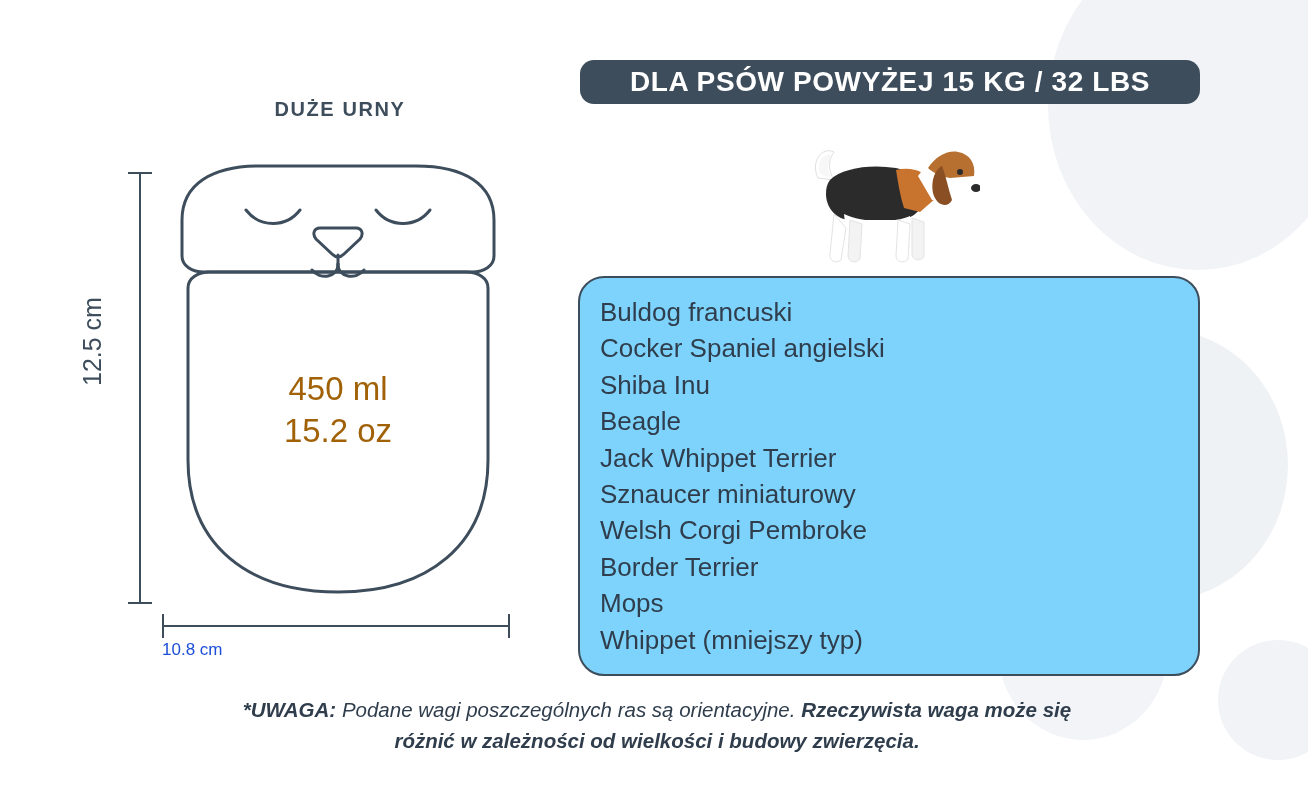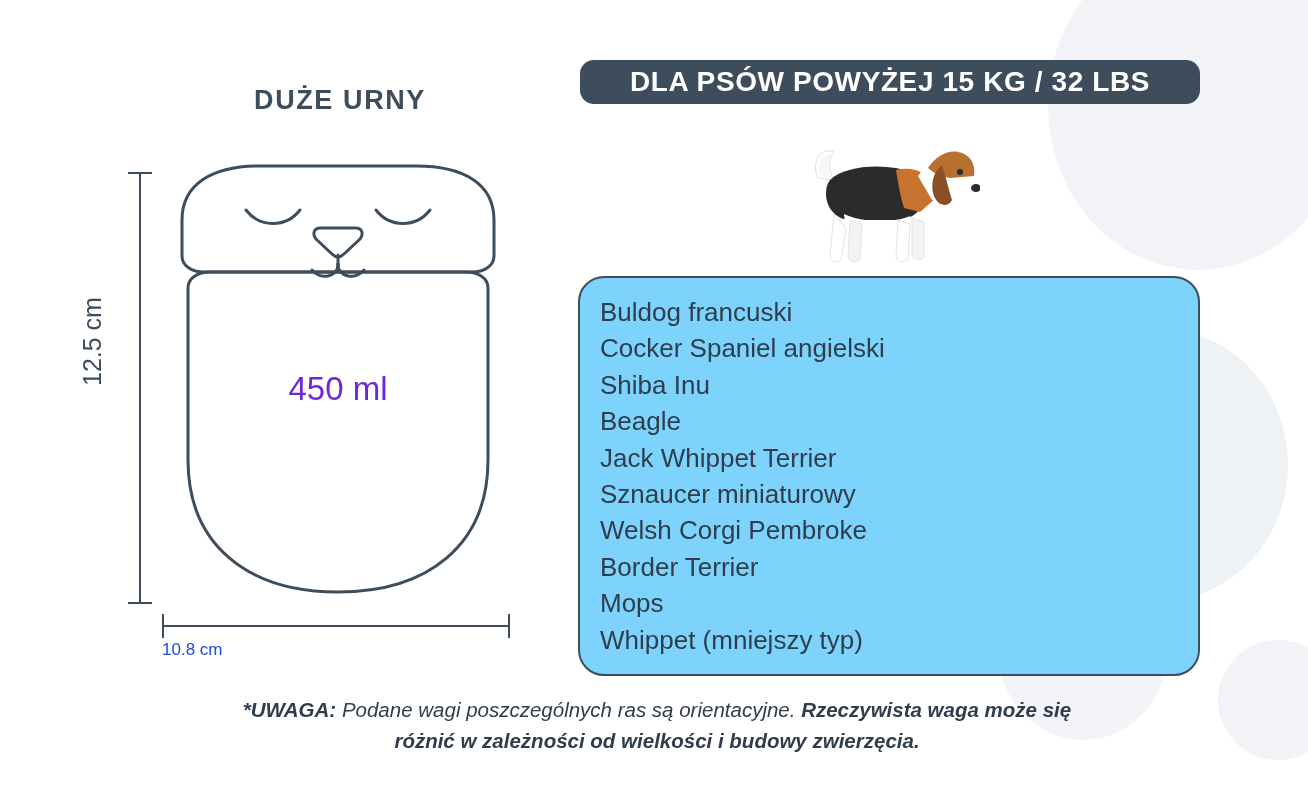--- a/index.html
+++ b/index.html
@@ -32,24 +32,24 @@
   .blob-b { width: 250px; height: 270px; right: 20px; top: 330px; background: #eff2f5; }
   .blob-c { width: 170px; height: 180px; right: 140px; top: 560px; background: #f2f4f7; }
   .blob-d { width: 120px; height: 120px; right: -30px; top: 640px; background: #f1f3f6; }
 
   .content { position: relative; z-index: 2; }
 
   
   .left-title {
     position: absolute;
     left: 130px;
-    top: 85px;
+    top: 98px;
     width: 420px;
     text-align: center;
-    font-size: 27px;
+    font-size: 20px;
     font-weight: bold;
     letter-spacing: 1.6px;
     color: #3d4d5c;
   }
 
   .urn-wrap {
     position: absolute;
     left: 168px;
     top: 160px;
     width: 340px;
@@ -57,21 +57,21 @@
   }
 
   .urn-volume {
     position: absolute;
     left: 168px;
     top: 368px;
     width: 340px;
     text-align: center;
     line-height: 1.28;
     font-size: 33px;
-    color: #6d28d9;
+    color: #a16207;
     font-weight: 500;
   }
 
   
   .v-dim {
     position: absolute;
     left: 128px;
     top: 172px;
     height: 432px;
     width: 24px;
@@ -231,20 +231,21 @@
         <path d="M152 68 L188 68 C194 68 196 74 192 79 L176 94 C172 98 168 98 164 94 L148 79 C144 74 146 68 152 68 Z" stroke="#3d4d5c" stroke-width="3" fill="none"></path>
 
         <path d="M170 95 L170 104" stroke="#3d4d5c" stroke-width="3" stroke-linecap="round"></path>
         <path d="M170 104 C170 118 152 120 144 110" stroke="#3d4d5c" stroke-width="3" fill="none" stroke-linecap="round"></path>
         <path d="M170 104 C170 118 188 120 196 110" stroke="#3d4d5c" stroke-width="3" fill="none" stroke-linecap="round"></path>
       </svg>
     </div>
 
     <div class="urn-volume">
       <div>450 ml</div>
+      <div>15.2 oz</div>
     </div>
 
     <div class="v-dim">
       <div class="line"></div>
       <div class="cap top"></div>
       <div class="cap bottom"></div>
     </div>
     <div class="v-label">12.5 cm</div>
 
     <div class="h-dim">

